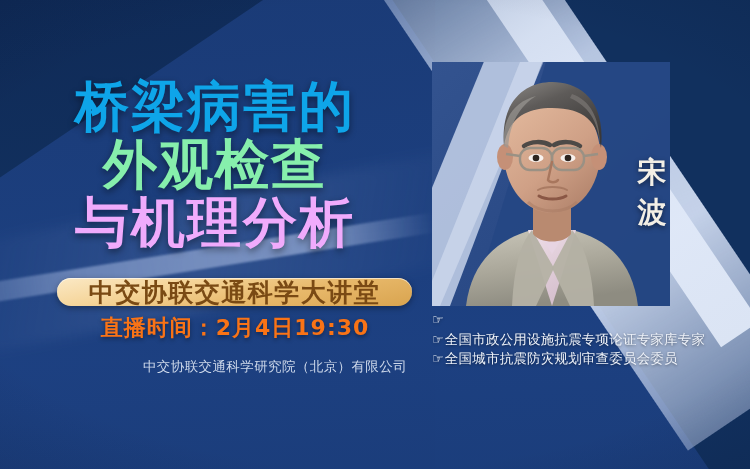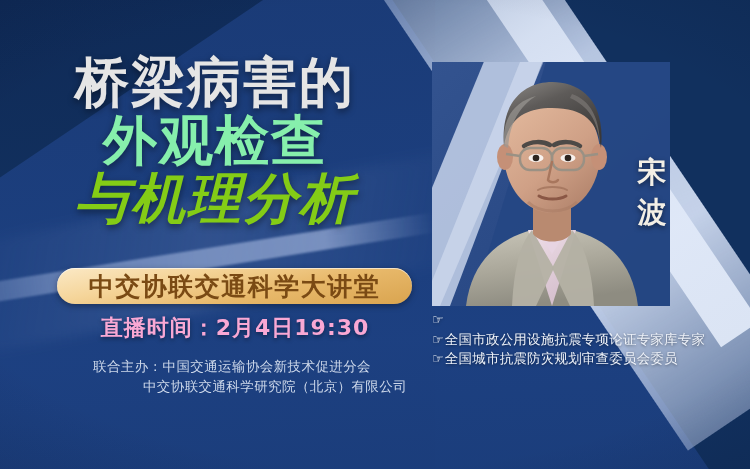--- a/index.html
+++ b/index.html
@@ -85,46 +85,46 @@
     letter-spacing:2px;
   }
   .hl-line{
     font-size:54px;
     font-weight:bold;
     display:block;
     margin-bottom:4px;
     text-shadow:0 3px 7px rgba(0,0,0,.45);
     white-space:nowrap;
   }
-  .hl-1{color:#e5e5e5;}
+  .hl-1{color:#0ea5e9;margin-top:24px;}
   .hl-2{color:#86efac;}
-  .hl-3{color:#84cc16;font-style:italic;}
+  .hl-3{color:#f0abfc;}
 
   
   .pill{
-    position:absolute;left:57px;top:268px;
-    width:355px;height:36px;
+    position:absolute;left:57px;top:278px;
+    width:355px;height:28px;
     border-radius:24px;
     background:linear-gradient(168deg,#fbe9c6 0%,#f5d59a 30%,#e8b96b 62%,#d9a44f 100%);
     box-shadow:0 2px 6px rgba(0,0,0,.35), inset 0 1px 0 rgba(255,255,255,.6);
     display:flex;align-items:center;justify-content:center;
   }
   .pill-text{
     color:#7a4a14;
     font-size:25px;
     font-weight:bold;
     letter-spacing:1.5px;
     white-space:nowrap;
   }
 
   
   .date-line{
     position:absolute;left:0;top:313px;width:470px;
     text-align:center;
-    color:#f9a8d4;
+    color:#f97316;
     font-size:22px;
     font-weight:bold;
     letter-spacing:1px;
     white-space:nowrap;
     text-shadow:0 2px 4px rgba(0,0,0,.4);
   }
 
   
   .org{
     position:absolute;left:0;top:356px;width:464px;
@@ -286,21 +286,20 @@
     <span class="hl-line hl-3">与机理分析</span>
   </div>
 
   <div class="pill">
     <span class="pill-text">中交协联交通科学大讲堂</span>
   </div>
 
   <div class="date-line">直播时间：2月4日19:30</div>
 
   <div class="org">
-    <div>联合主办：中国交通运输协会新技术促进分会</div>
     <div class="org-l2">中交协联交通科学研究院（北京）有限公司</div>
   </div>
 
   <div class="speaker-name">
     <span>宋</span>
     <span>波</span>
   </div>
 
   <div class="creds">
     <div class="cred-row">

